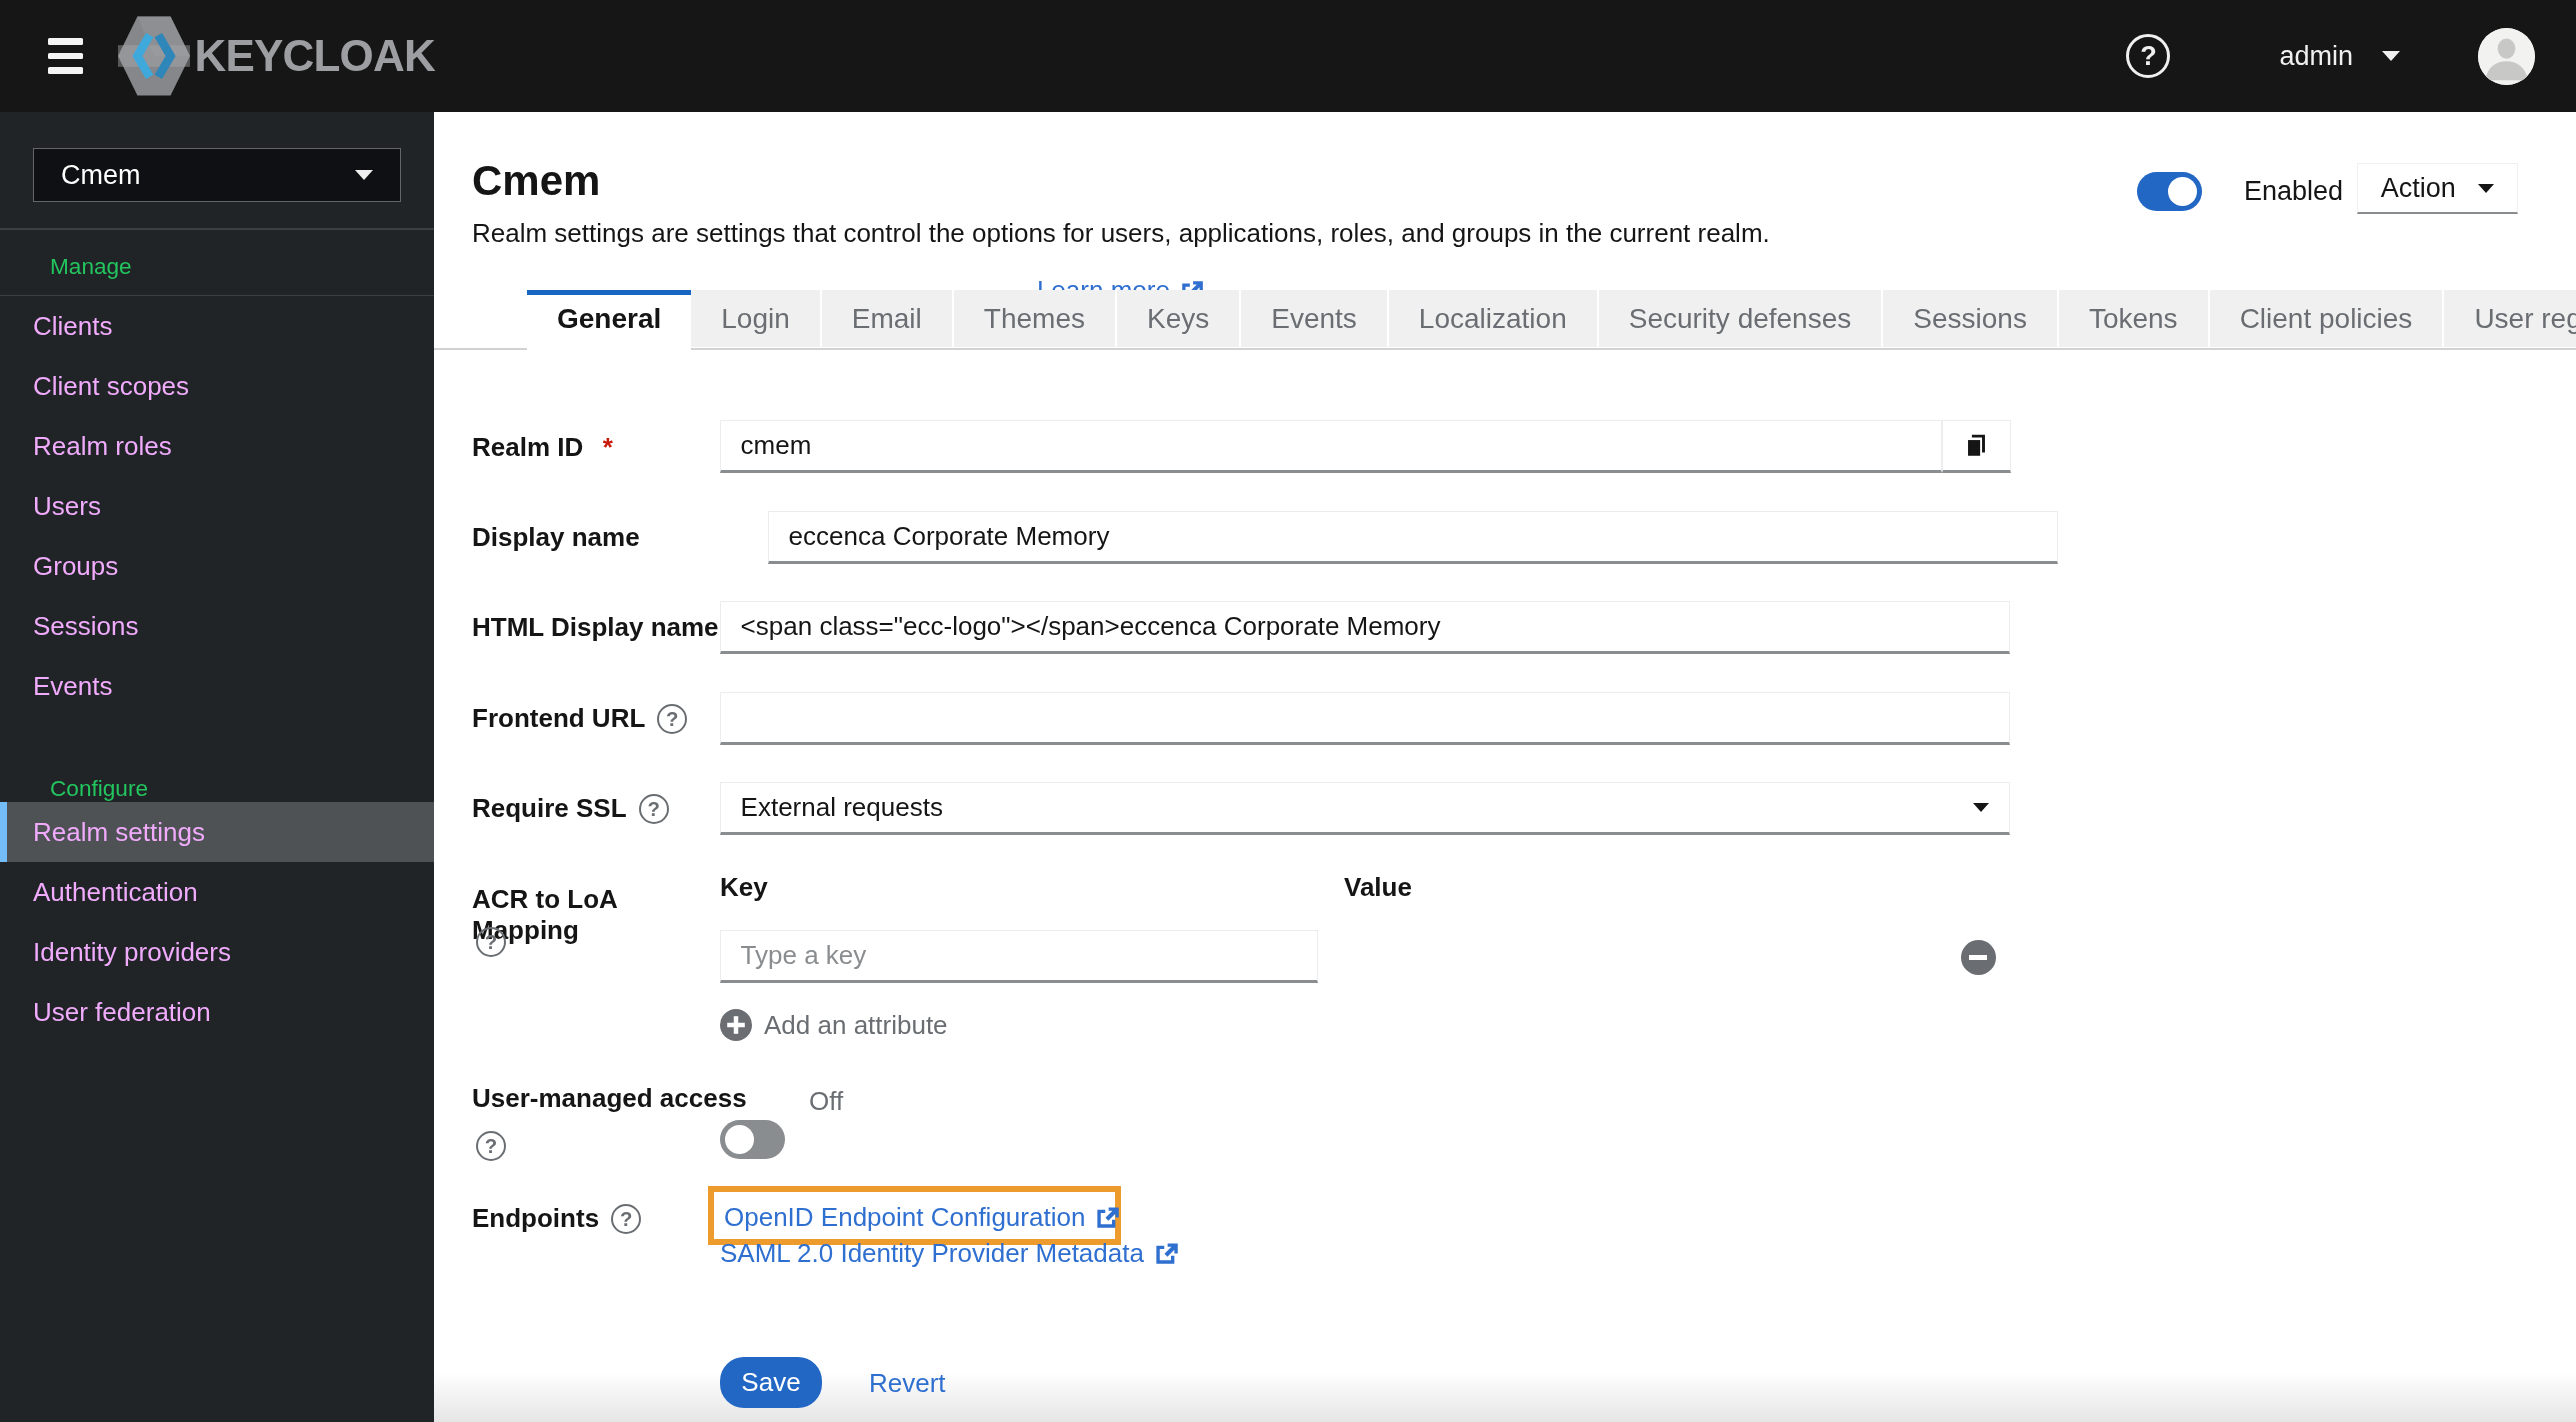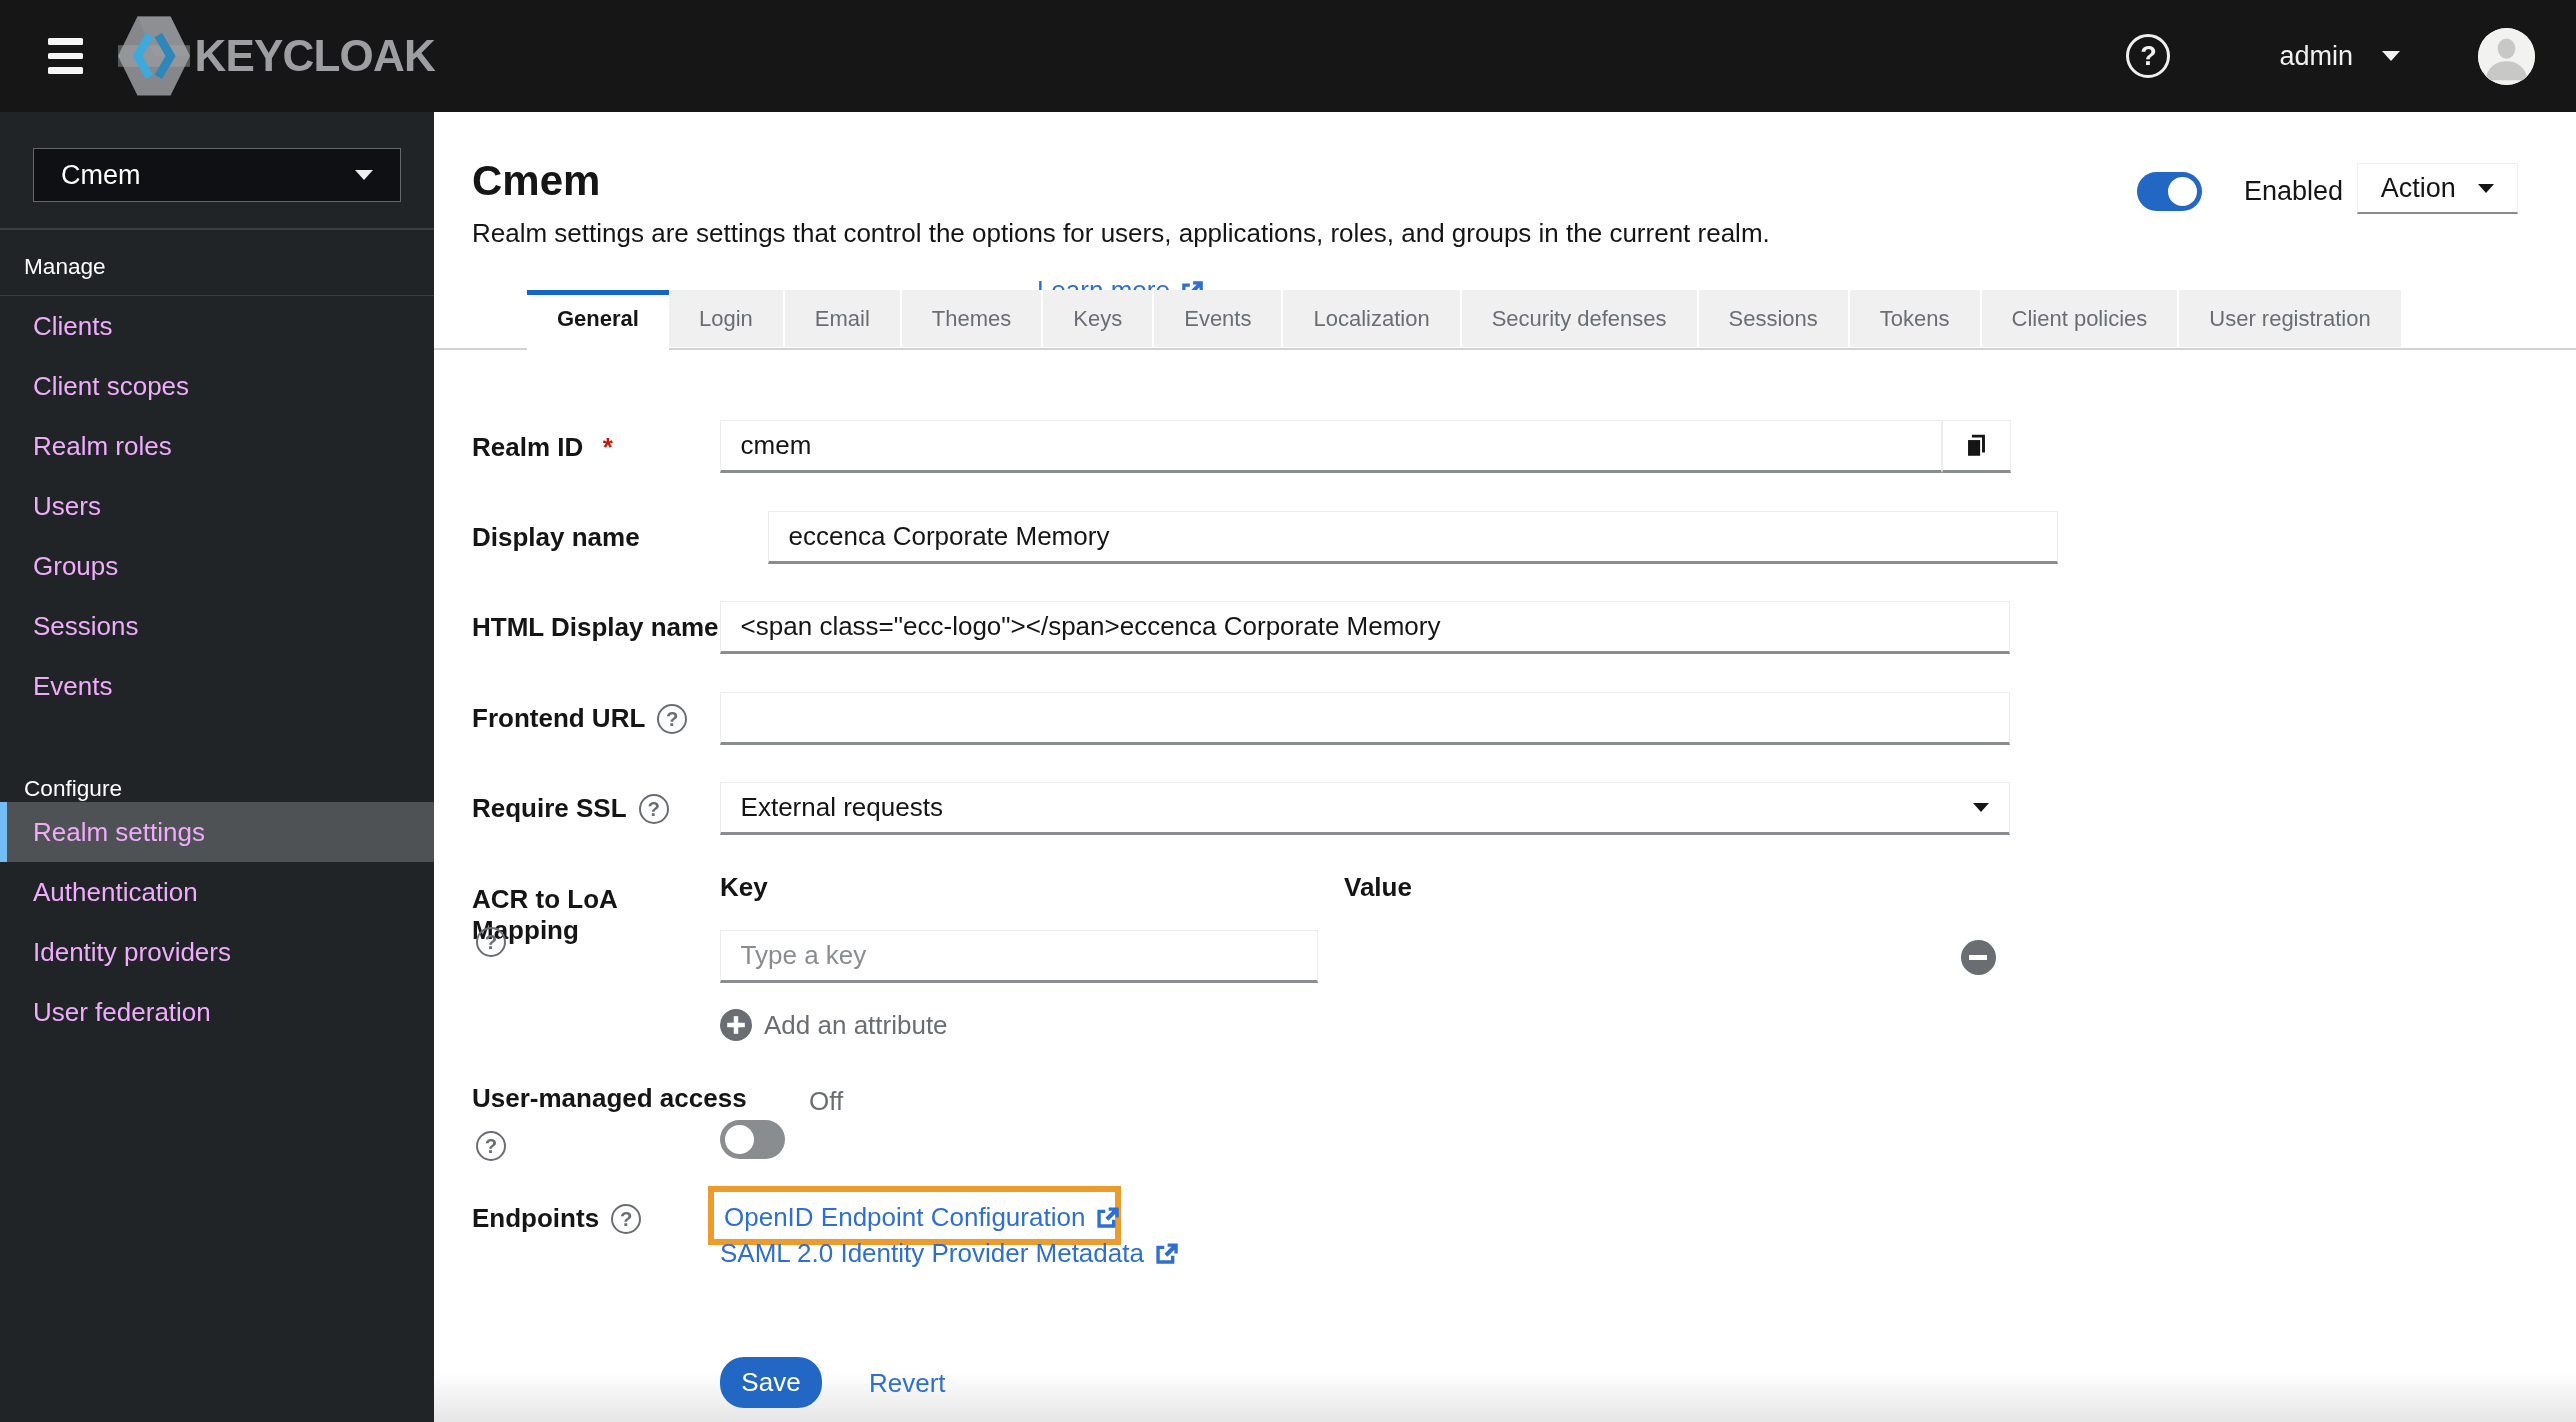--- a/index.html
+++ b/index.html
@@ -26,21 +26,21 @@
   .avatar { width:57px; height:57px; border-radius:50%; overflow:hidden; background:#f2f2f0;
     margin-left:78px; }
 
   
   #sidebar { position:absolute; top:112px; left:0; width:434px; bottom:0; background:#212427; }
   .realm-box { margin:36px 0 0 33px; width:368px; height:54px; background:#0e1013;
     border:1.5px solid #63666a; display:flex; align-items:center; justify-content:space-between;
     padding:0 27px; cursor:pointer; }
   .realm-box .name { color:#fff; font-size:27px; }
   .divider { height:1.5px; background:#3c3f42; margin-top:26px; }
-  .group-title { color:#ffffff; font-size:22.6px; padding-left:24px; margin-top:24px; }
+  .group-title { color:#22c55e; font-size:22.6px; padding-left:50px; margin-top:24px; }
   .divider2 { height:1.5px; background:#3c3f42; margin-top:15px; }
   .nav-item { height:60px; display:flex; align-items:center; padding-left:33px;
     color:#f0abfc; font-size:26px; cursor:pointer; }
   .nav-item.selected { background:#4f5255; border-left:7.5px solid #73bcf7; padding-left:26px; }
   .cfg-title { margin-top:60px; }
 
   
   #content { position:absolute; top:112px; left:434px; right:0; bottom:0; background:#fff; }
   #page-title { left:38px; top:45px; font-size:42px; font-weight:bold; color:#151515; }
   #desc-row { left:38px; top:106px; display:flex; align-items:center; gap:26px;flex-direction:column; }
@@ -59,21 +59,21 @@
   #enabled-group .lbl { font-size:27px; }
   #action-btn { left:1923px; top:51px; width:161px; height:51px; background:#fff;
     border:1.5px solid #f0f0f0; border-bottom:2.3px solid #8a8d90; display:flex; align-items:center;
     justify-content:center; gap:22.6px; font-size:27px; cursor:pointer; }
   .caret-dark { width:0; height:0; border-left:8.3px solid transparent; border-right:8.3px solid transparent;
     border-top:9.8px solid #151515; }
 
   
   #tabs { left:0; top:178px; right:0; height:60px; display:flex; align-items:flex-start;
     border-bottom:2.3px solid #d2d2d2; padding-left:93px; }
-  .tab { height:57px; line-height:57px; padding:0 30px; font-size:22px; color:#6a6e73;
+  .tab { height:57px; line-height:57px; padding:0 30px; font-size:28px; color:#6a6e73;
     background:#f0f0f0; border-right:2.3px solid #fff; cursor:pointer; white-space:nowrap; }
   .tab.active { background:#fff; color:#151515; font-weight:bold; border-top:5.3px solid #1767c2;
     line-height:48px; height:60px; border-right:none; }
 
   
   .f-label { font-size:26px; font-weight:bold; color:#151515; display:flex; align-items:center; gap:12px; }
   .req { color:#c9190b; font-size:26px; margin-left:7.5px; }
   .help { display:inline-block; width:30px; height:30px; border-radius:50%;
     border:2.3px solid #6a6e73; color:#6a6e73; font-size:20.3px; font-weight:bold; text-align:center;
     line-height:26px; cursor:pointer; }

